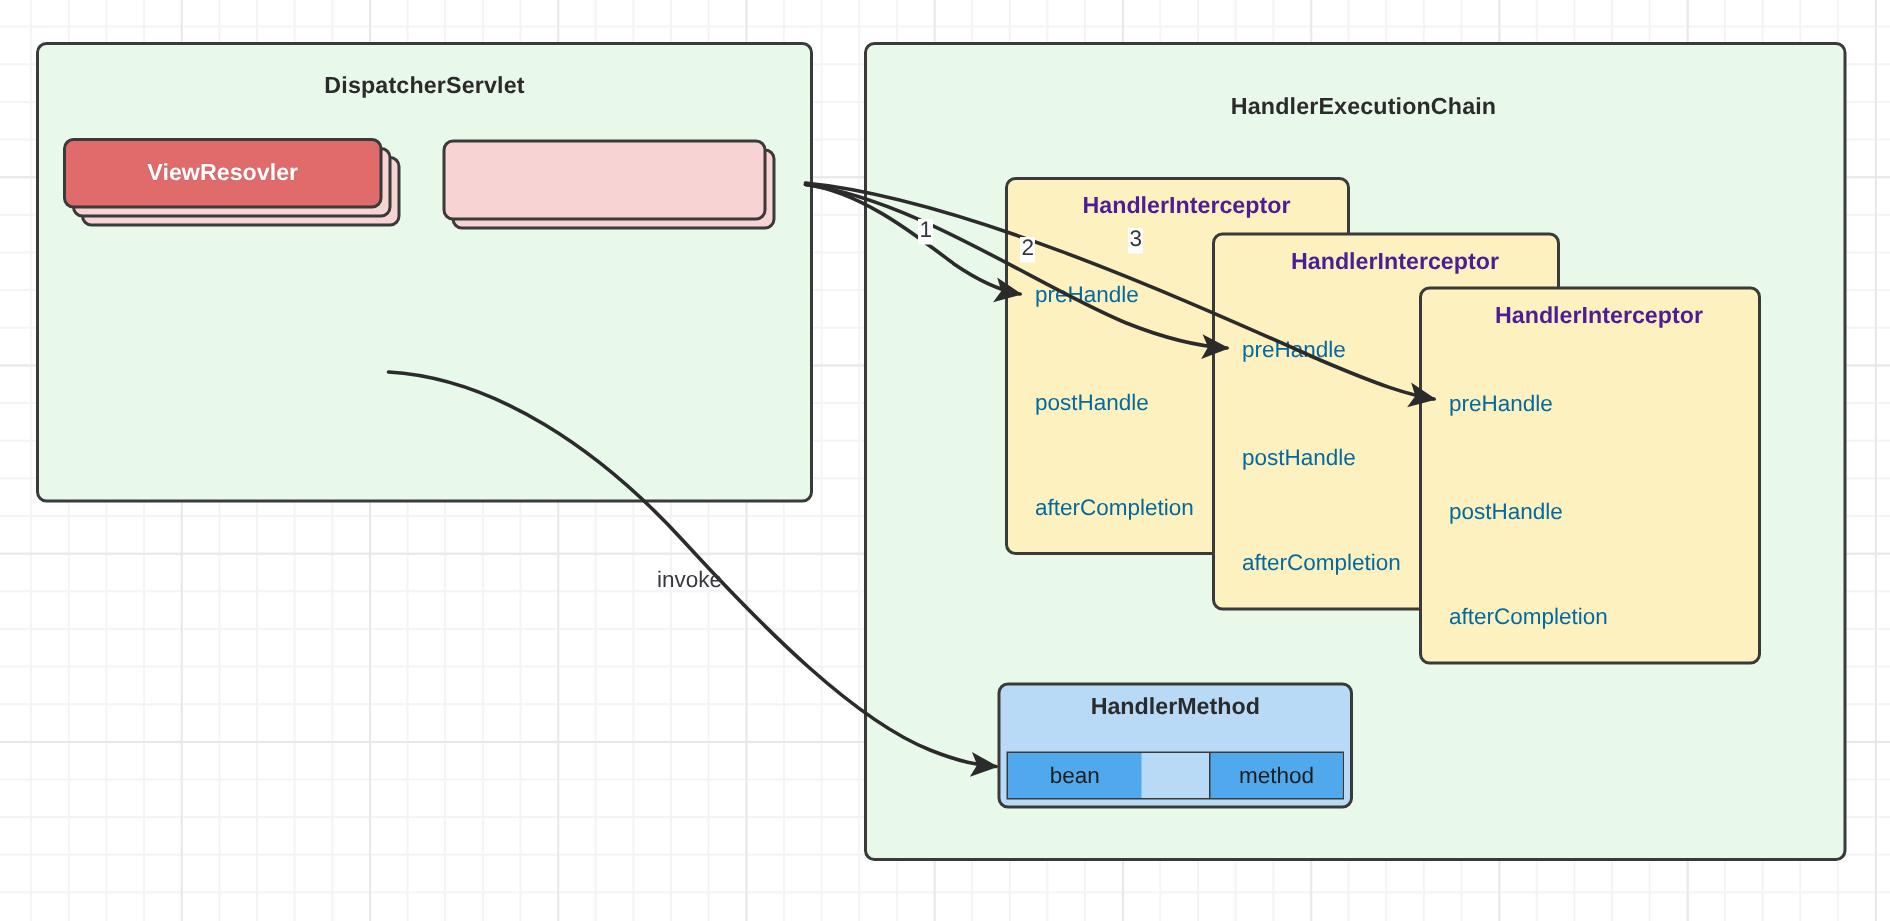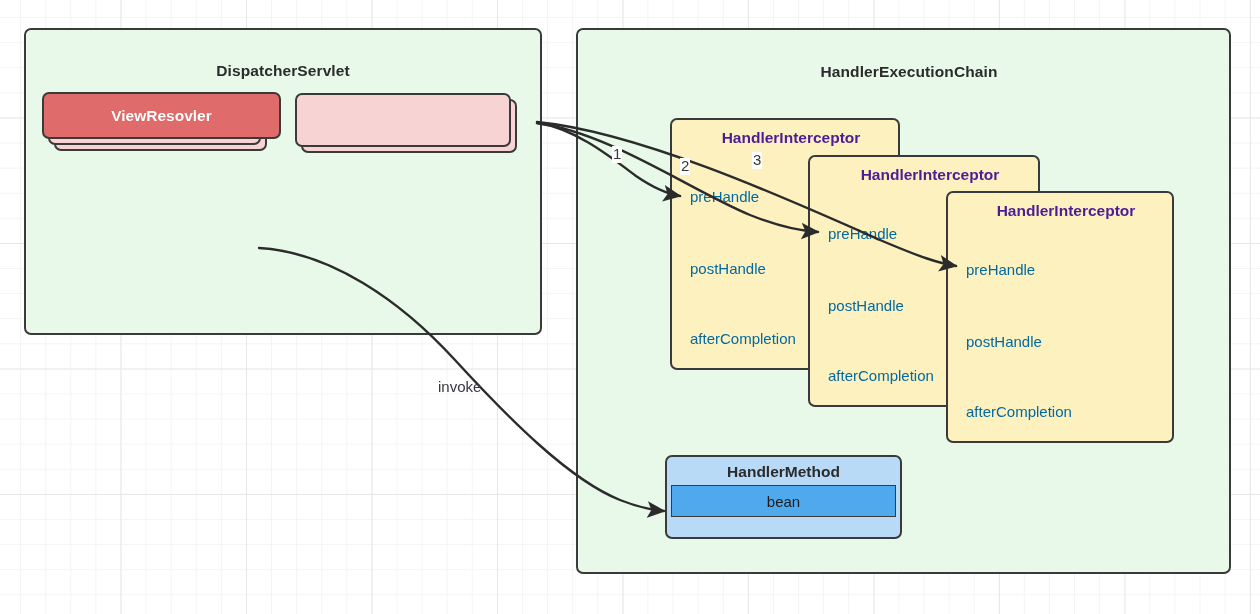--- a/index.html
+++ b/index.html
@@ -120,21 +120,21 @@
     border: 2.5px solid #3a3a3a;
     border-radius: 7px;
     box-sizing: border-box;
     padding: 4px;
   }
   .hm-title {
     text-align: center;
     font-size: 15.5px;
     font-weight: bold;
     color: #2b2b2b;
-    padding: 2px 0 4px 0;
+    padding: 2px 0 20px 0;
   }
   .hm-cells {
     display: flex;
     border: 1.5px solid #3a3a3a;
     box-sizing: border-box;
     height: 32px;
     gap: 45px;
   }
   .hm-cell {
     flex: 1 1 50%;
@@ -175,27 +175,27 @@
     white-space: nowrap;
   }
   .edge-label.plain { background: transparent; }
 </style>
 </head>
 <body>
 
 <div id="canvas">
 
   <div class="group-box" style="left:24px; top:28px; width:518px; height:307px;">
-    <div class="group-title" style="top:19px;margin-top:13px;">DispatcherServlet</div>
+    <div class="group-title" style="top:19px;">DispatcherServlet</div>
   </div>
 
   <div class="stack-wrap" style="left:42px; top:92px; width:235px; height:65px;">
     <div class="stack-layer" style="left:12px; top:12px; width:213px; height:47px;"></div>
     <div class="stack-layer" style="left:6px; top:6px; width:213px; height:47px;"></div>
-    <div class="stack-front" style="width:239px; height:47px;">
+    <div class="stack-front" style="width:213px; height:47px;">
       <span>ViewResovler</span>
     </div>
   </div>
 
   <div class="stack-wrap" style="left:289px; top:87px; width:240px; height:73px;">
     <div class="stack-layer" style="left:12px; top:12px; width:216px; height:54px;"></div>
     <div class="stack-layer" style="left:6px; top:6px; width:216px; height:54px;"></div>
   </div>
 
 
@@ -221,20 +221,21 @@
     <div class="ic-title" style="top:9px;">HandlerInterceptor</div>
     <div class="ic-method" style="top:68px;">preHandle</div>
     <div class="ic-method" style="top:140px;">postHandle</div>
     <div class="ic-method" style="top:210px;">afterCompletion</div>
   </div>
 
   <div class="hm-box" style="left:665px; top:455px; width:237px; height:84px;">
     <div class="hm-title">HandlerMethod</div>
     <div class="hm-cells">
       <div class="hm-cell">bean</div>
+      <div class="hm-cell">method</div>
     </div>
   </div>
 
   <svg class="edges" viewBox="0 0 1260 614">
     <defs>
       <marker id="arrow" viewBox="0 0 12 12" refX="10.5" refY="6" markerWidth="8" markerHeight="8" orient="auto-start-reverse">
         <path d="M0,0.8 L11.5,6 L0,11.2 L2.6,6 Z" fill="#2b2b2b"></path>
       </marker>
     </defs>
 

